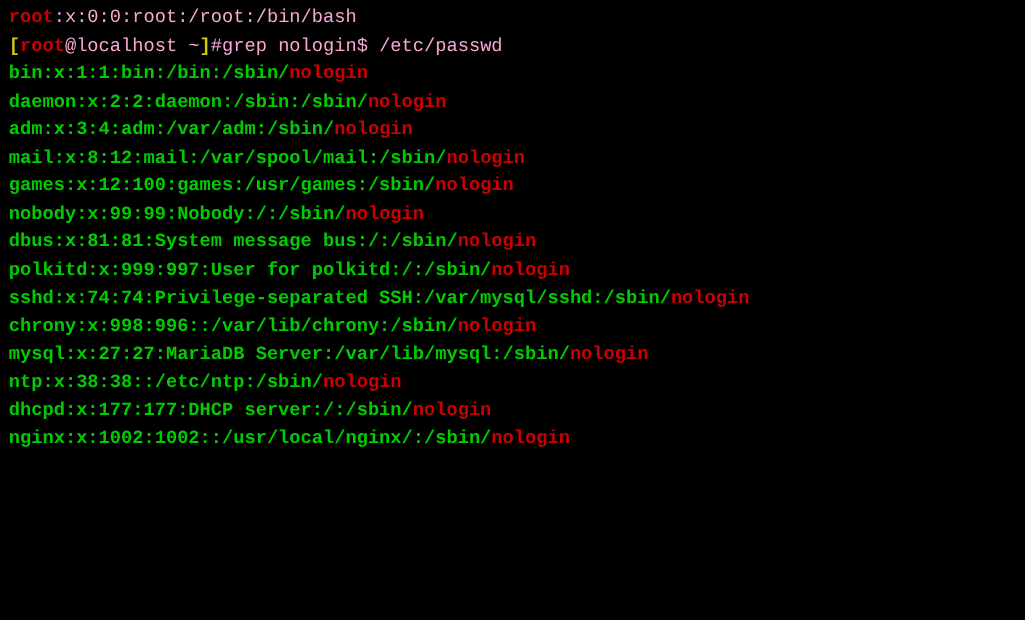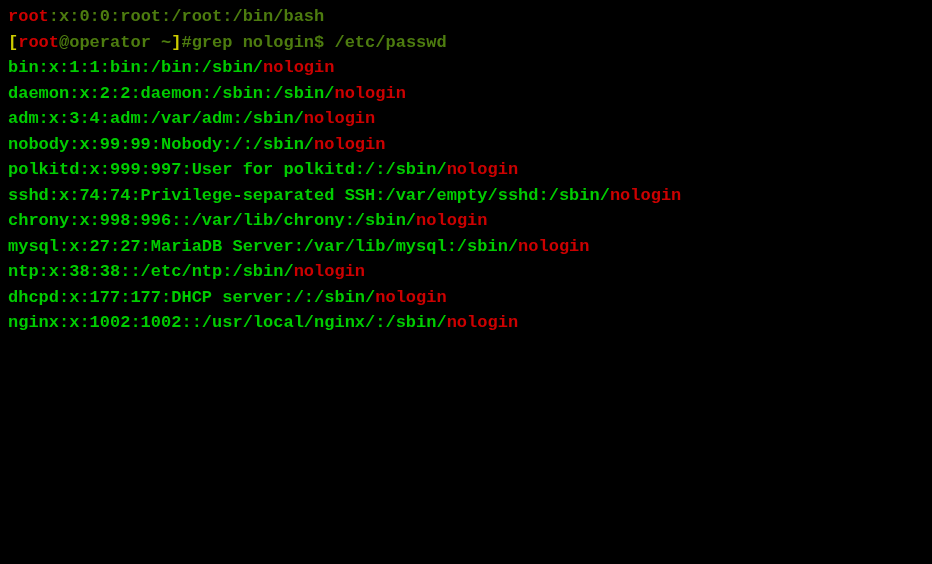--- a/index.html
+++ b/index.html
@@ -29,34 +29,37 @@
     }
     .green {
       color: #00cc00;
       font-weight: bold;
     }
     .yellow {
       color: #cccc00;
       font-weight: bold;
     }
     .white {
-      color: #4d7c0f;
-      font-weight: bold;
+      color: #f9a8d4;
+      font-weight: normal;
     }
   </style>
 </head>
 <body>
 
 <div class="line"><span class="red">root</span><span class="white">:x:0:0:root:/root:/bin/bash</span></div>
-<div class="line"><span class="yellow">[</span><span class="red">root</span><span class="white">@operator ~</span><span class="yellow">]</span><span class="white">#</span><span class="white">grep nologin$ /etc/passwd</span></div>
+<div class="line"><span class="yellow">[</span><span class="red">root</span><span class="white">@localhost ~</span><span class="yellow">]</span><span class="white">#</span><span class="white">grep nologin$ /etc/passwd</span></div>
 <div id="output">
     <div class="line"><span class="green">bin:x:1:1:bin:/bin:/sbin/</span><span class="red">nologin</span></div>
     <div class="line"><span class="green">daemon:x:2:2:daemon:/sbin:/sbin/</span><span class="red">nologin</span></div>
     <div class="line"><span class="green">adm:x:3:4:adm:/var/adm:/sbin/</span><span class="red">nologin</span></div>
+    <div class="line"><span class="green">mail:x:8:12:mail:/var/spool/mail:/sbin/</span><span class="red">nologin</span></div>
+    <div class="line"><span class="green">games:x:12:100:games:/usr/games:/sbin/</span><span class="red">nologin</span></div>
     <div class="line"><span class="green">nobody:x:99:99:Nobody:/:/sbin/</span><span class="red">nologin</span></div>
+    <div class="line"><span class="green">dbus:x:81:81:System message bus:/:/sbin/</span><span class="red">nologin</span></div>
     <div class="line"><span class="green">polkitd:x:999:997:User for polkitd:/:/sbin/</span><span class="red">nologin</span></div>
-    <div class="line"><span class="green">sshd:x:74:74:Privilege-separated SSH:/var/empty/sshd:/sbin/</span><span class="red">nologin</span></div>
+    <div class="line"><span class="green">sshd:x:74:74:Privilege-separated SSH:/var/mysql/sshd:/sbin/</span><span class="red">nologin</span></div>
     <div class="line"><span class="green">chrony:x:998:996::/var/lib/chrony:/sbin/</span><span class="red">nologin</span></div>
     <div class="line"><span class="green">mysql:x:27:27:MariaDB Server:/var/lib/mysql:/sbin/</span><span class="red">nologin</span></div>
     <div class="line"><span class="green">ntp:x:38:38::/etc/ntp:/sbin/</span><span class="red">nologin</span></div>
     <div class="line"><span class="green">dhcpd:x:177:177:DHCP server:/:/sbin/</span><span class="red">nologin</span></div>
     <div class="line"><span class="green">nginx:x:1002:1002::/usr/local/nginx/:/sbin/</span><span class="red">nologin</span></div>
   </div>
 
 </body></html>

